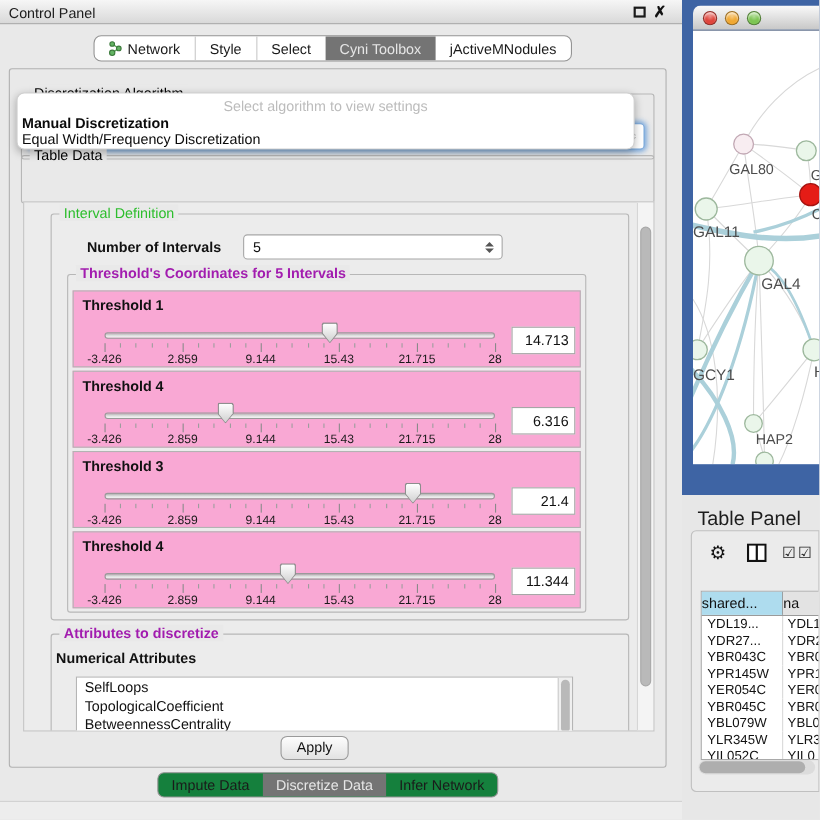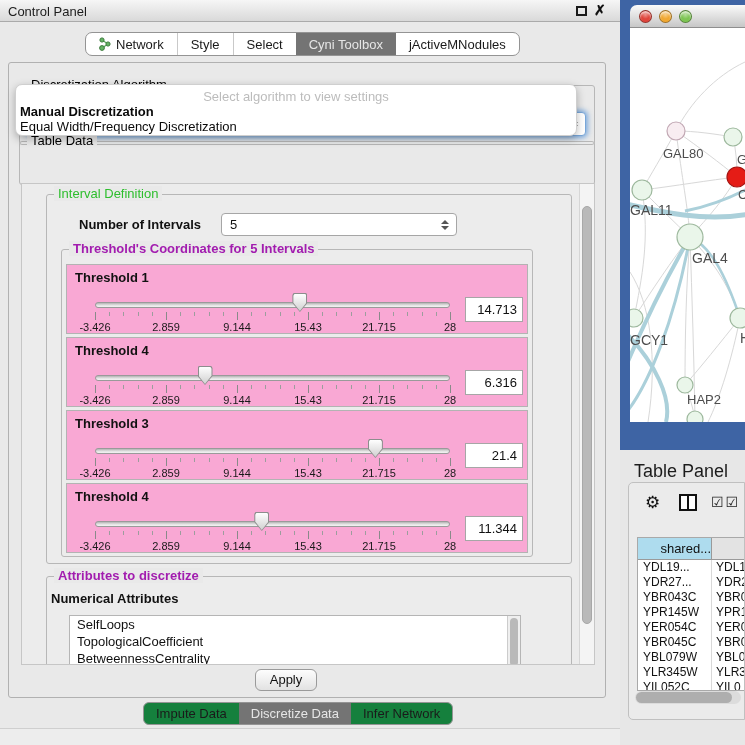--- a/index.html
+++ b/index.html
@@ -103,21 +103,21 @@
   .nw-content svg text { fill:#4d4d4d; font-family:"Liberation Sans",sans-serif; }
 
   .tp-title { position:absolute; left:634px; top:461px; font-size:18px; color:#1c1c1c; }
   .table-panel { position:absolute; left:628px; top:482px; width:117px; height:238px; background:#ebebeb;
     border:1px solid #c0c0c0; border-radius:5px 0 0 5px; overflow:hidden; }
   .gear-icon { position:absolute; left:16px; top:9px; font-size:17px; color:#111; }
   .cols-icon { position:absolute; left:50px; top:11px; }
   .checks-icon { position:absolute; left:82px; top:11px; font-size:14px; color:#222; letter-spacing:2px; white-space:nowrap; }
   .tp-table { position:absolute; left:8px; top:54px; width:160px; background:#fff; border:1px solid #a9a9a9; }
   .tp-header { display:flex; height:22px; border-bottom:1px solid #9a9a9a; font-size:13px; color:#111; }
-  .tp-header .hc { line-height:21px; text-align:right; overflow:hidden; white-space:nowrap; }
+  .tp-header .hc { line-height:21px; text-align:left; overflow:hidden; white-space:nowrap; }
   .hc1 { width:74px; background:#aedcee; border-right:1px solid #9a9a9a; }
   .hc2 { width:84px; background:#e3e3e3; }
   .tp-rows { height:130px; overflow:hidden; }
   .tp-row { display:flex; height:15px; font-size:12px; color:#111; }
   .tp-row .c1 { width:74px; padding-left:5px; border-right:1px solid #d9d9d9; overflow:hidden; white-space:nowrap; }
   .tp-row .c2 { width:84px; padding-left:4px; overflow:hidden; white-space:nowrap; }
   .hscroll { position:absolute; left:6px; top:208px; width:106px; height:13px; background:#dcdcdc; border-radius:7px; }
   .hscroll .hthumb { position:absolute; left:1px; top:1px; width:96px; height:11px; background:#aeaeae; border-radius:6px; }
 </style>
 </head>

